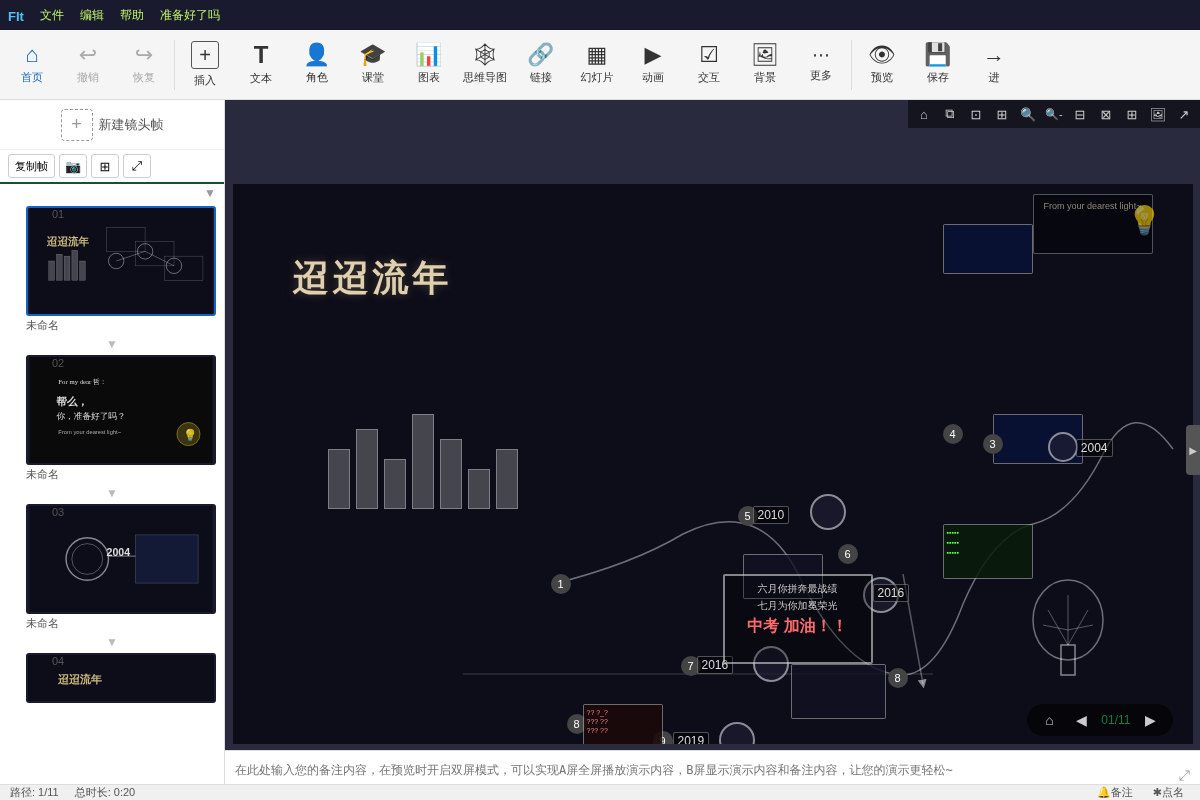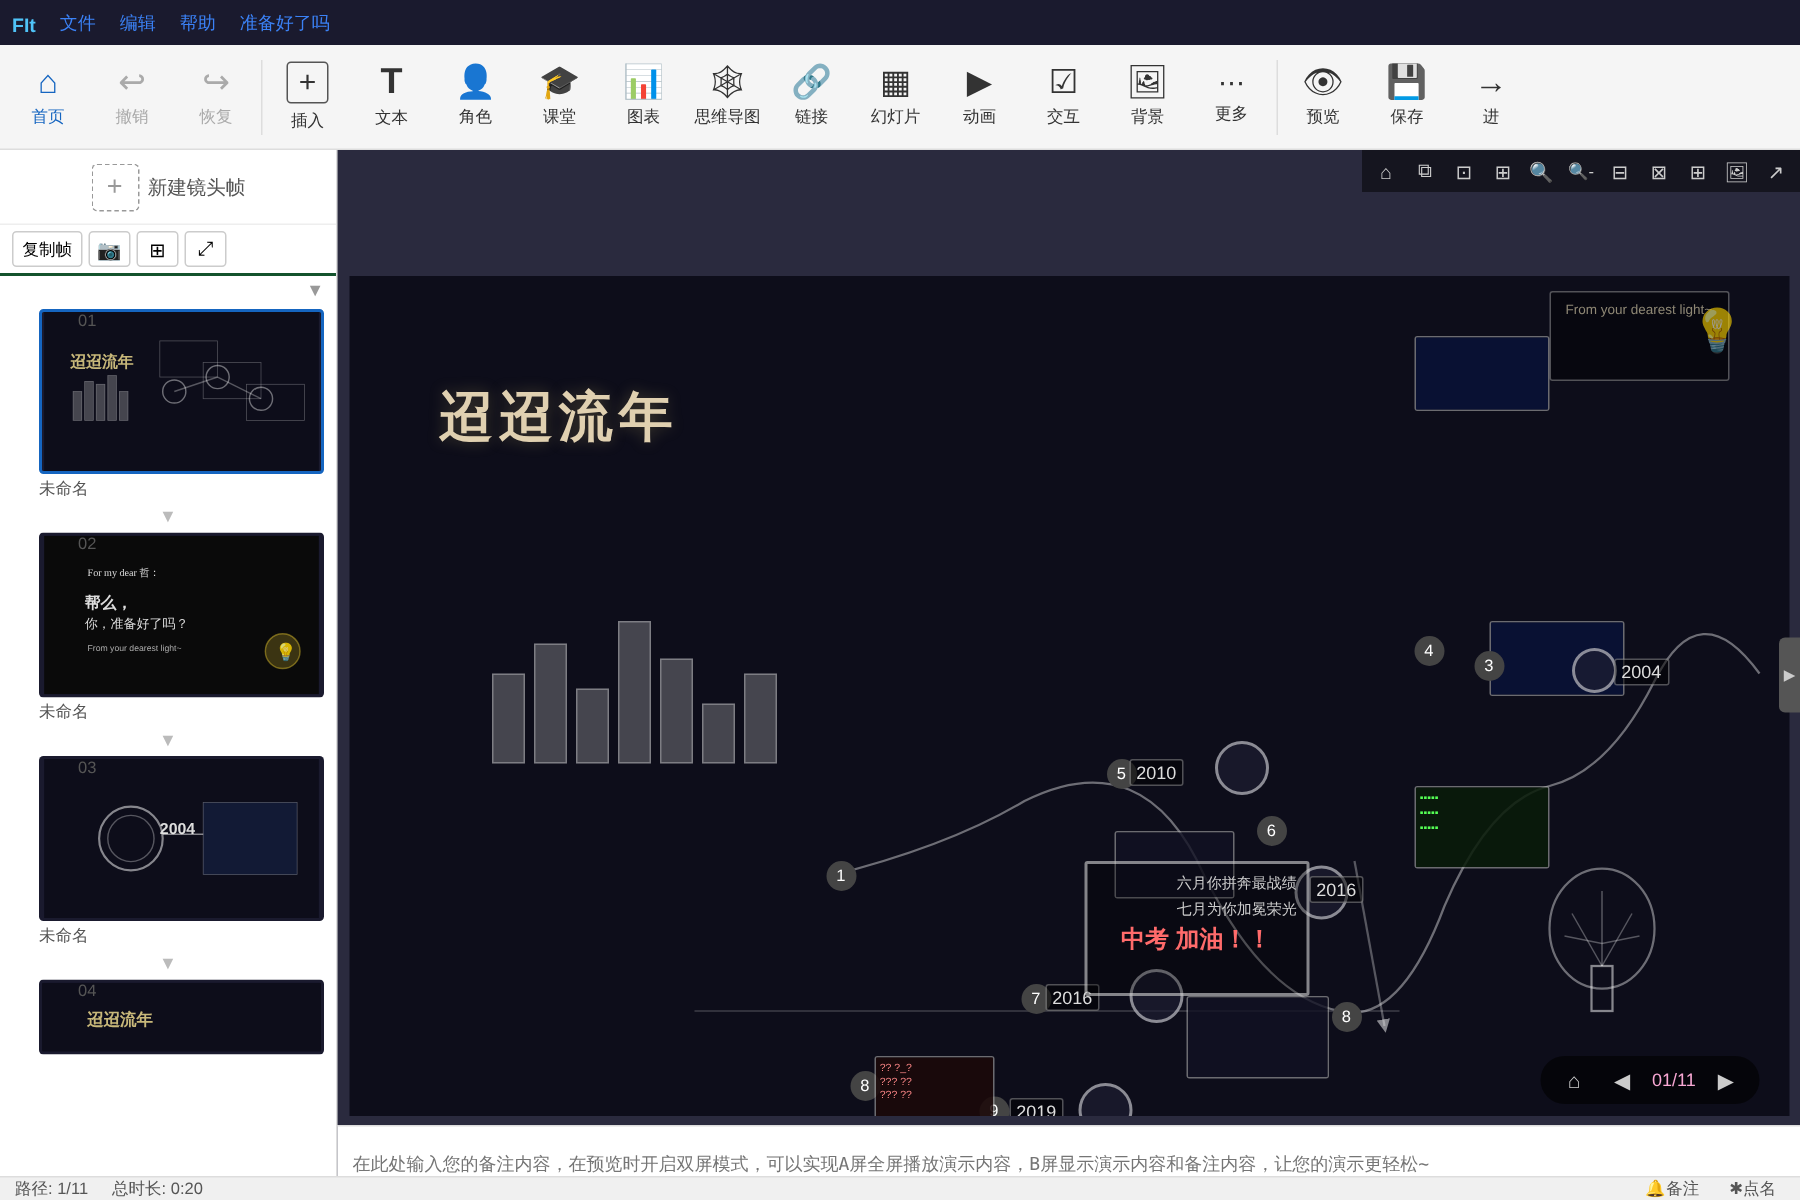--- a/index.html
+++ b/index.html
@@ -5,21 +5,21 @@
     * { margin: 0; padding: 0; box-sizing: border-box; }
     body { width: 1200px; height: 800px; font-family: 'Microsoft YaHei', SimHei, sans-serif; overflow: hidden; background: #f0f0f0; }
 
     
     #titlebar {
       display: flex; align-items: center; justify-content: space-between;
       height: 30px; background: #1a1a2e; color: #ccc; font-size: 12px; padding: 0 8px;
       user-select: none;
     }
     #titlebar .left { display: flex; gap: 16px; align-items: flex-end; }
-    #titlebar .left span { cursor: pointer; font-size: 12px; color: #3b82f6; }
+    #titlebar .left span { cursor: pointer; font-size: 12px; color: #bef264; }
     #titlebar .center { position: absolute; left: 50%; transform: translateX(-50%); color: #ccc; font-size: 12px; }
     #titlebar .right { display: flex; align-items: center; gap: 8px; }
     #titlebar .login-btn { color: #ccc; font-size: 12px; cursor: pointer; }
     #titlebar .upgrade-btn { background: #ff9800; color: white; border: none; padding: 2px 10px; border-radius: 3px; font-size: 12px; cursor: pointer; }
     #titlebar .wm-btns { display: flex; gap: 0; margin-left: 8px; }
     #titlebar .wm-btns span { width: 30px; height: 30px; display: flex; align-items: center; justify-content: center; cursor: pointer; font-size: 14px; color: #ccc; }
 
     
     #toolbar {
       display: flex; align-items: center; height: 70px; background: #f5f5f5;
@@ -142,26 +142,26 @@
       display: flex; align-items: center; justify-content: center; cursor: pointer; z-index: 10;
       color: #ccc; font-size: 10px;
     }
 
     
     #bottom-nav {
       position: absolute; bottom: 8px; right: 20px; display: flex; align-items: center; gap: 8px;
       background: rgba(0,0,0,0.6); padding: 4px 10px; border-radius: 20px;
     }
     #bottom-nav .nav-btn { width: 24px; height: 24px; cursor: pointer; color: #ccc; display: flex; align-items: center; justify-content: center; font-size: 14px; }
-    #bottom-nav .page-info { color: #f9a8d4; font-size: 12px; }
+    #bottom-nav .page-info { color: #15803d; font-size: 12px; }
 
     
     #notes-area {
       position: absolute; bottom: 0; left: 225px; right: 0; height: 50px;
-      background: #fff; border-top: 1px solid #ddd; display: flex; align-items: flex-end; padding: 0 10px;
+      background: #fff; border-top: 1px solid #ddd; display: flex; align-items: center; padding: 0 10px;
     }
     #notes-input {
       flex: 1; border: none; outline: none; font-size: 12px; color: #888; resize: none;
       height: 36px; line-height: 1.4; padding-top: 4px;
     }
     #notes-expand { cursor: pointer; color: #999; font-size: 14px; margin-left: 8px; }
 
     
     #statusbar {
       position: absolute; bottom: 0; left: 0; right: 0; height: 16px;
@@ -193,21 +193,21 @@
       position: absolute; right: 40px; top: 10px;
       width: 120px; height: 60px; border: 1px solid rgba(255,255,255,0.3);
       background: rgba(0,0,0,0.4); border-radius: 2px;
     }
 
     .exam-box {
       position: absolute; left: 490px; bottom: 80px;
       width: 150px; height: 90px; border: 2px solid rgba(255,255,255,0.5);
       background: rgba(0,0,0,0.3); border-radius: 2px; padding: 6px;
     }
-    .exam-title { color: #ccc; font-size: 10px; text-align: right; margin-bottom: 3px; }
+    .exam-title { color: #ccc; font-size: 10px; text-align: center; margin-bottom: 3px; }
     .exam-highlight { color: #ff6b6b; font-size: 16px; font-weight: bold; text-align: center; }
 
     
     .st1 { background: linear-gradient(135deg, #0d0d1a 0%, #1a1a3a 100%); }
     .st2 { background: linear-gradient(135deg, #0d0d1a 0%, #111 100%); }
     .st3 { background: linear-gradient(135deg, #0d0d1a 0%, #1a1a2e 100%); }
   </style>
 </head>
 <body>
 

